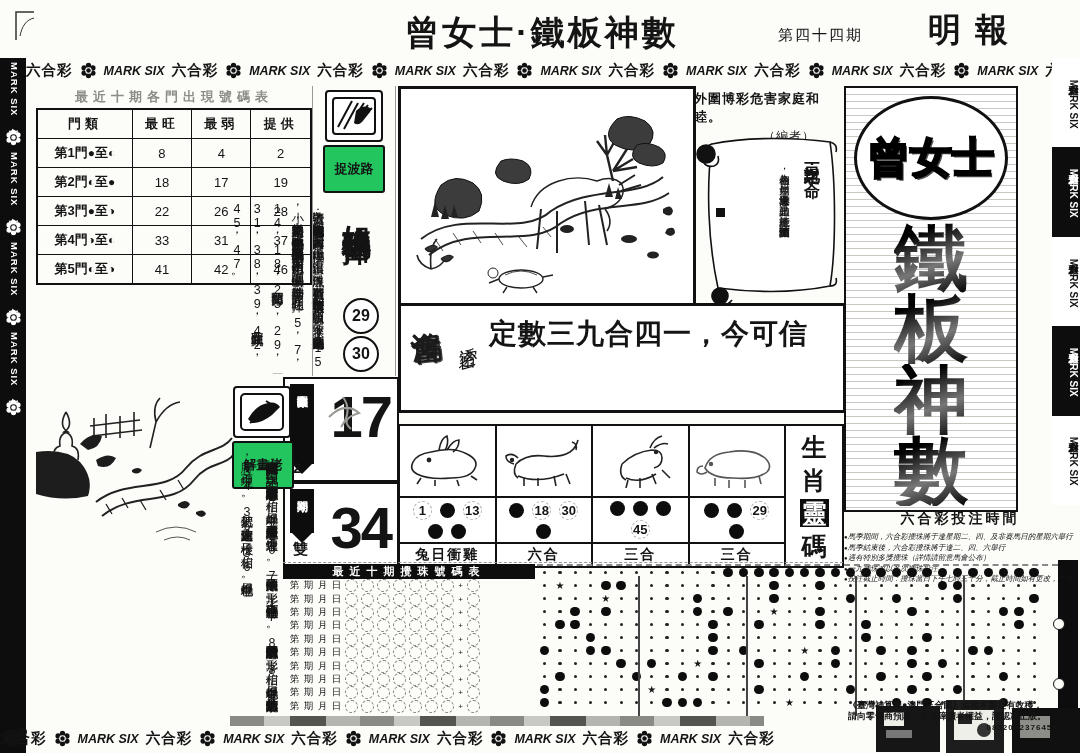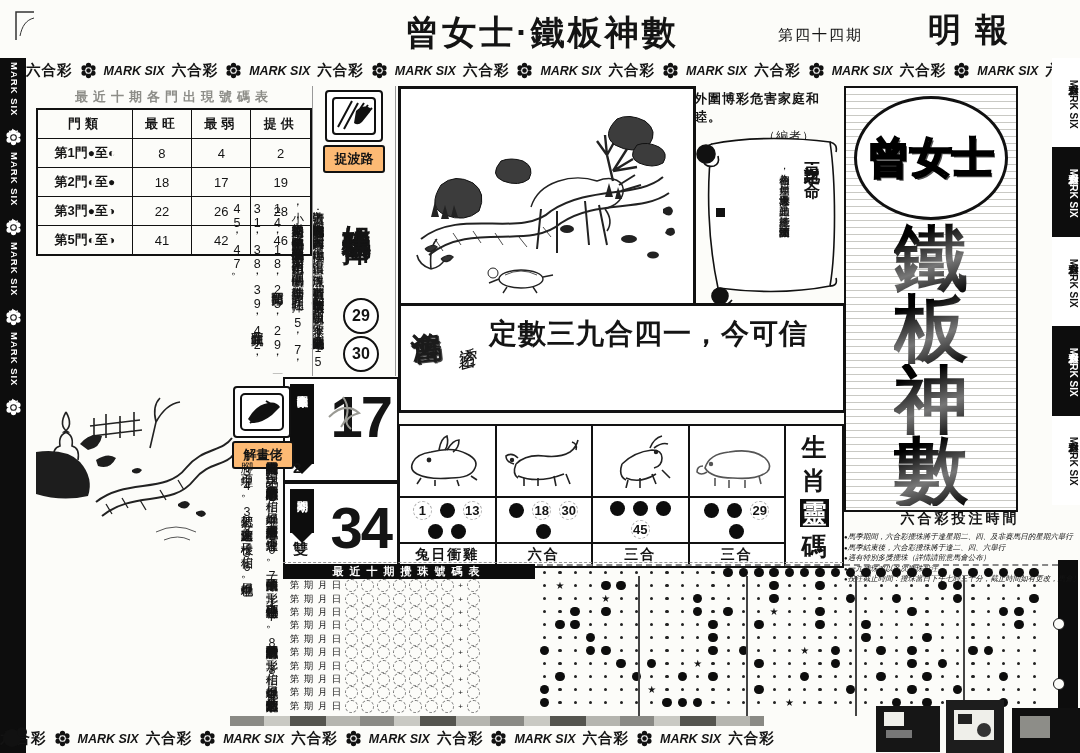--- a/index.html
+++ b/index.html
@@ -40,21 +40,21 @@
   table.door th{font-weight:900;letter-spacing:4px;}
   .door-label{font-weight:900;font-size:12.5px;letter-spacing:0;}
   .ballch{font-size:12px;}
 
   
   .market{left:36px;top:202px;width:292px;height:172px;font-size:12.5px;line-height:1.62;overflow:hidden;}
 
   
   .sister{left:312px;top:86px;width:82px;height:290px;border-left:1px solid #999;border-right:1px solid #999;}
   .badge-box{margin:4px auto 0;width:54px;height:48px;border:2px solid #111;border-radius:4px;display:flex;align-items:center;justify-content:center;background:#fff;}
-  .badge-label{margin:3px auto 0;width:58px;border:2px solid #111;border-radius:3px;font-size:13px;font-weight:900;text-align:center;padding:3px 0;background:#fdba74;}
+  .badge-label{margin:3px auto 0;width:58px;border:2px solid #111;border-radius:3px;font-size:13px;font-weight:900;text-align:center;padding:13px 0;background:#22c55e;}
   .sister-head{position:absolute;left:24px;top:116px;height:188px;font-size:29px;font-weight:900;letter-spacing:2px;}
   .circle-num{position:absolute;left:30px;width:32px;height:32px;border:2.5px solid #111;border-radius:50%;
               font-size:16px;font-weight:900;display:flex;align-items:center;justify-content:center;background:#fff;}
 
   
   .illus{left:398px;top:86px;width:292px;height:222px;border:3px solid #111;background:#fff;}
 
   
   .ednote{left:694px;top:90px;width:150px;font-size:13px;font-weight:bold;letter-spacing:1px;}
   .edby{text-align:center;font-size:12px;margin-top:2px;font-weight:normal;padding-left:40px;}
@@ -316,20 +316,26 @@
             <td>17</td>
             <td>19</td>
           </tr>
           <tr>
             <td class="door-label"><span>第3門</span><span class="ballch">●</span>至<span class="ballch">◑</span></td>
             <td>22</td>
             <td>26</td>
             <td>28</td>
           </tr>
           <tr>
+            <td class="door-label"><span>第4門</span><span class="ballch">◑</span>至<span class="ballch">◐</span></td>
+            <td>33</td>
+            <td>31</td>
+            <td>37</td>
+          </tr>
+          <tr>
             <td class="door-label"><span>第5門</span><span class="ballch">◐</span>至<span class="ballch">◑</span></td>
             <td>41</td>
             <td>42</td>
             <td>46</td>
           </tr>
         </tbody>
     </table>
   </div>
 
   <div class="abs market vtext">敬告讀者：近期發現內地市場上有本刊的翻版，雖與本刊內容雷同，但字跡模糊，錯誤百出，魚目混珠，有損讀者利益，本刊敬請讀者朋友購讀本刊，須說明原版，才不致誤。上期開出號碼總分為115為小，從上期路趨勢來看，整體參路偏向中小號碼，而第三五門的號碼落出四個號碼，而第四門也不錯，開出二個號碼，估計今期走勢：一門旺捧住2，5，7，第二門14，18，而第三門暫捧25，29，第四門吼住31，38，39，而第五門吼住42，45，47。</div>
@@ -1918,20 +1924,25 @@
       <rect x="8" y="12" width="20" height="14" fill="#efefea"></rect>
       <rect x="10" y="30" width="26" height="8" fill="#777"></rect>
       <rect x="70" y="0" width="58" height="53" fill="#1d1d1d"></rect>
       <rect x="78" y="10" width="40" height="30" fill="#efefea"></rect>
       <rect x="82" y="14" width="14" height="10" fill="#222"></rect>
       <circle cx="108" cy="30" r="7" fill="#333"></circle>
       <rect x="136" y="8" width="68" height="45" fill="#101010"></rect>
       <rect x="144" y="16" width="30" height="22" fill="#8d8d88"></rect>
     </svg>
   </div>
+  <div class="abs fnotice">
+    <div>《臺灣神算圖●澳門三合圖》追蹤本圖定有收穫，</div>
+    <div>請向零售商預購。為保障讀者權益，請認准正版。</div>
+    <div class="fcode">08520F2376453C8</div>
+  </div>
   <div class="abs blob-bl">
     <svg width="26" height="26" viewBox="0 0 26 26">
         <circle cx="10" cy="14" r="9" fill="#111"></circle>
         <circle cx="20" cy="8" r="5" fill="#111"></circle>
       </svg>
   </div>
 
 </div>
 
 </body></html>

